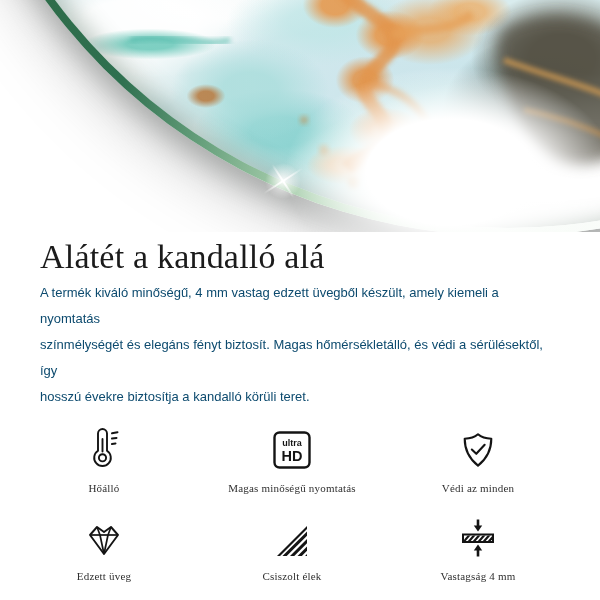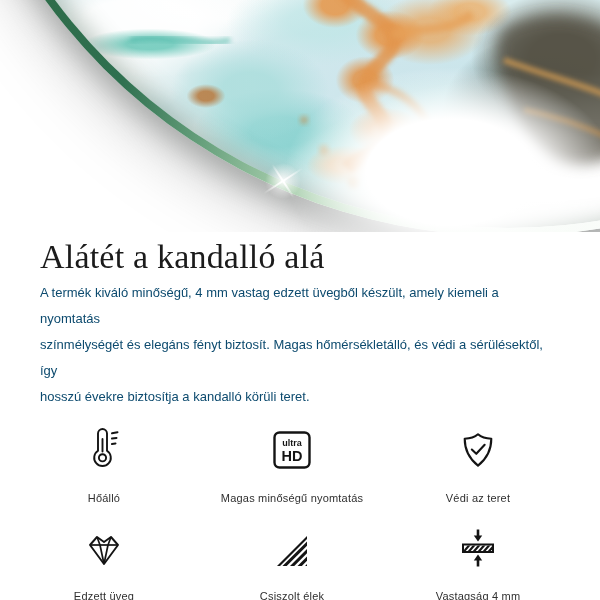--- a/index.html
+++ b/index.html
@@ -65,21 +65,21 @@
   .content{padding:0 40px;}
   h1{margin:8px 0 0;font-family:"Liberation Serif","DejaVu Serif",serif;font-weight:400;
      font-size:34px;line-height:33px;color:#1b1b1b;letter-spacing:.2px;}
   h1 span{display:block;}
   .desc{margin-top:7px;font-size:13px;line-height:26px;color:#0c4a6e;}
 
   
   .features{margin:16px 40px 0 20px;display:grid;grid-template-columns:168px 208px 164px;row-gap:20px;}
   .feat{display:flex;flex-direction:column;align-items:center;}
   .fi{height:44px;display:flex;align-items:flex-end;justify-content:center;}
-  .fl{margin-top:22px;font-size:11px;color:#2f2f2f;letter-spacing:.2px;white-space:nowrap;}
+  .fl{margin-top:12px;font-size:11px;color:#2f2f2f;letter-spacing:.2px;white-space:nowrap;font-family:Liberation Serif, serif;}
   .ic{stroke:#141414;fill:none;stroke-width:2;}
 </style>
 </head>
 <body>
 
 <div>
 
   <div class="hero">
     <div class="glass-edge"></div>
     <div class="glass-face">
@@ -146,21 +146,21 @@
       <div class="fl">Magas minőségű nyomtatás</div>
     </div>
 
     <div class="feat">
       <div class="fi">
         <svg width="38" height="40" viewBox="0 0 40 40" class="ic" stroke-linecap="round" stroke-linejoin="round">
           <path d="M20,3.5 C23.5,6.5 28.5,8 34,8.2 C34,17 32,27 20,36.5 C8,27 6,17 6,8.2 C11.5,8 16.5,6.5 20,3.5 Z" stroke-width="2.2"></path>
           <path d="M13.5,19.5 L18.2,24 L27,14.5" stroke-width="2.2"></path>
         </svg>
       </div>
-      <div class="fl">Védi az teret</div>
+      <div class="fl">Védi az minden</div>
     </div>
 
     <div class="feat">
       <div class="fi">
         <svg width="40" height="37" viewBox="0 0 40 37" class="ic" stroke-linejoin="round">
           <path d="M6,14 L13,6 L20,11 L27,6 L34,14 L20,33 Z" stroke-width="1.9"></path>
           <line x1="6" y1="14" x2="34" y2="14" stroke-width="1.7"></line>
           <line x1="13" y1="6" x2="16" y2="14" stroke-width="1.7"></line>
           <line x1="27" y1="6" x2="24" y2="14" stroke-width="1.7"></line>
           <line x1="16" y1="14" x2="20" y2="33" stroke-width="1.7"></line>

